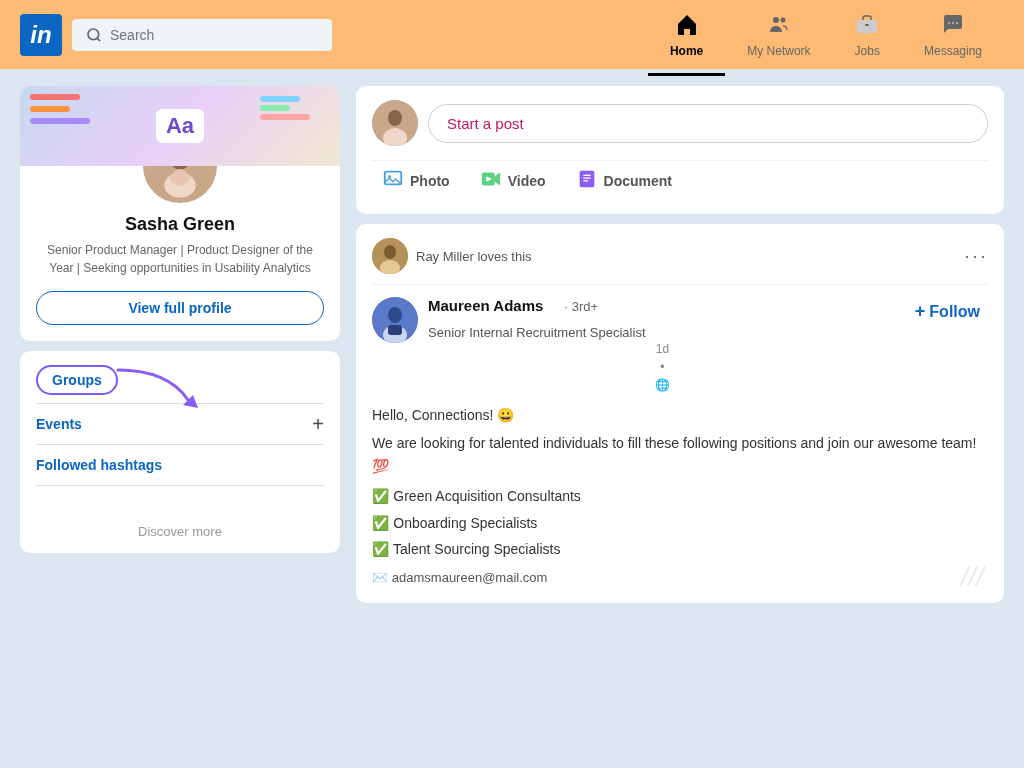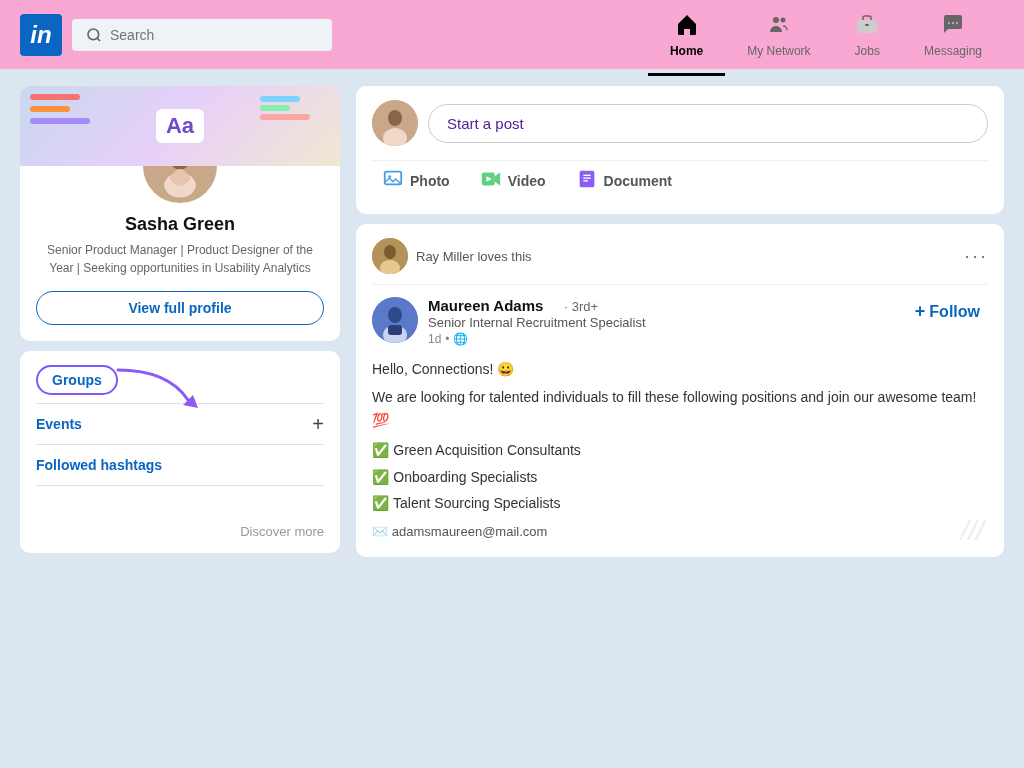--- a/index.html
+++ b/index.html
@@ -6,21 +6,21 @@
     body {
       font-family: -apple-system, BlinkMacSystemFont, 'Segoe UI', Arial, sans-serif;
       background: #dce6f0;
       width: 1024px;
       height: 768px;
       overflow: hidden;
     }
 
     
     #header {
-      background: #f9a8d4;
+      background: #fdba74;
       height: 70px;
       display: flex;
       align-items: center;
       padding: 16px 20px;
       border-bottom: 1px solid #e0e0e0;
       position: relative;
       z-index: 10;
     }
     #linkedin-logo {
       width: 42px;
@@ -213,21 +213,21 @@
       right: 0;
       top: 50%;
       transform: translateY(-50%);
       font-size: 20px;
       color: #444;
       cursor: pointer;
       line-height: 1;
     }
     .divider { border: none; border-top: 1px solid #e0e0e0; margin: 4px 0; }
     .discover-more {
-      text-align: right;
+      text-align: center;
       padding: 8px 0 0;
       font-size: 13px;
       color: #999;
       cursor: pointer;
       margin-top: 30px;
     }
 
     
     #feed {
       flex: 1;
@@ -258,21 +258,21 @@
       display: flex;
       align-items: center;
       justify-content: center;
     }
     .start-post-input {
       flex: 1;
       border: 1.5px solid #ccc;
       border-radius: 24px;
       padding: 10px 18px;
       font-size: 15px;
-      color: #4c1d95;
+      color: #be185d;
       cursor: pointer;
       background: #fff;
     }
     .composer-actions {
       display: flex;
       gap: 10px;
       border-top: 1px solid #f0f0f0;
     }
     .composer-action {
       display: flex;
@@ -356,28 +356,30 @@
       margin-top: 13px;
     }
     .author-degree {
       font-size: 13px;
       color: #666;
       margin-left: 16px;
     }
     .author-title {
       font-size: 13px;
       color: #555;
+      margin-top: 10px;
     }
     .author-meta {
       font-size: 12px;
       color: #888;
       display: flex;
       align-items: center;
       gap: 4px;
       margin-top: 2px;
+      flex-direction: column;
     }
     .follow-btn {
       display: flex;
       align-items: center;
       gap: 4px;
       color: #0a66c2;
       font-size: 16px;
       font-weight: 700;
       cursor: pointer;
       border: none;

